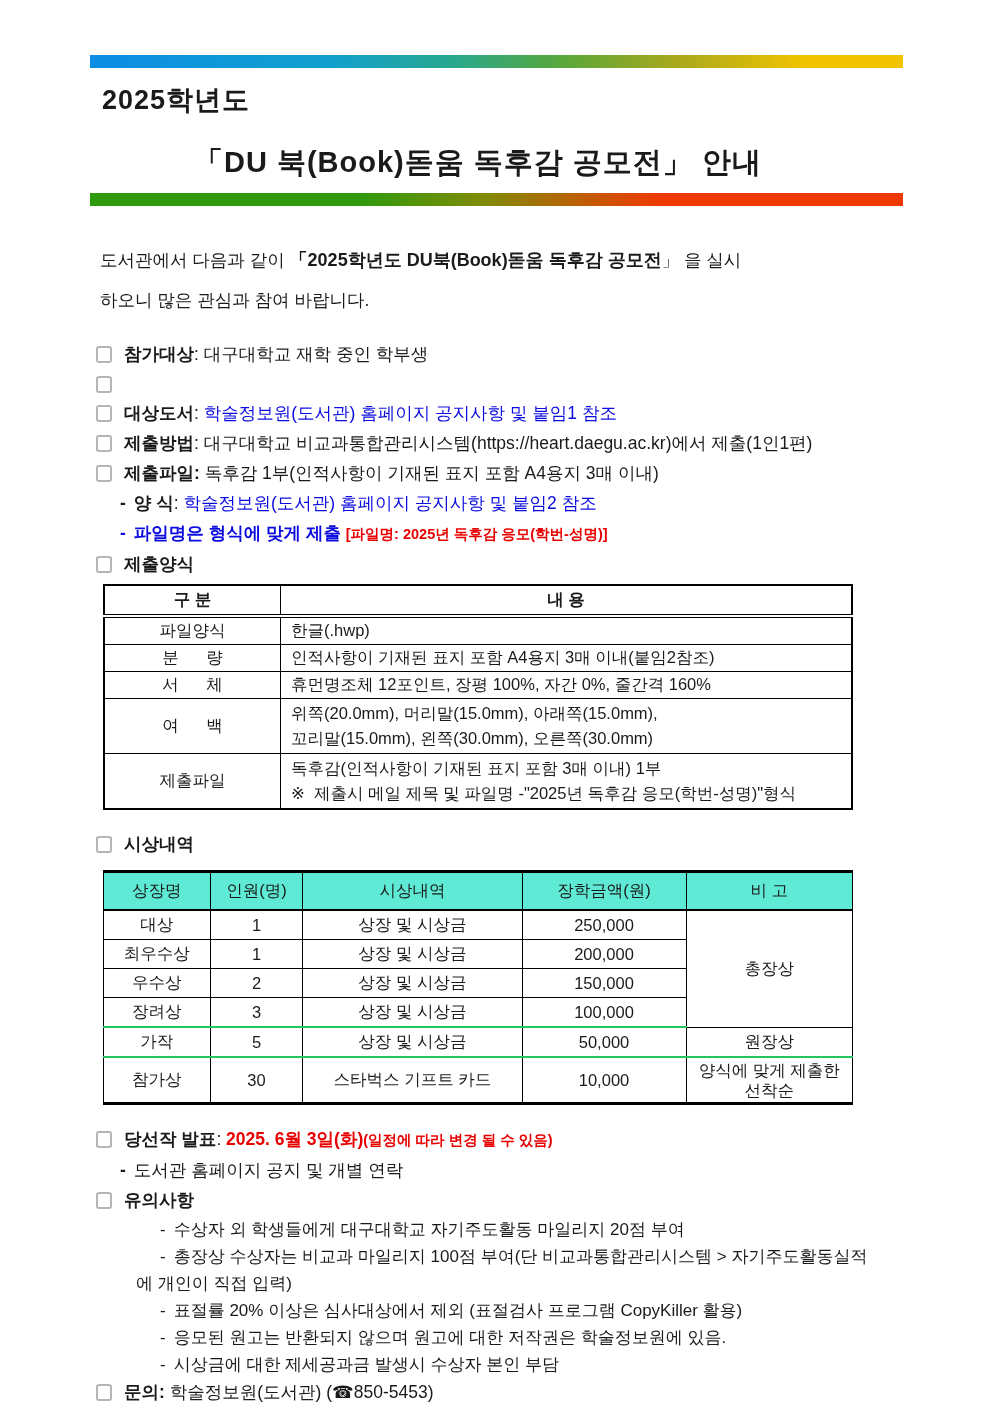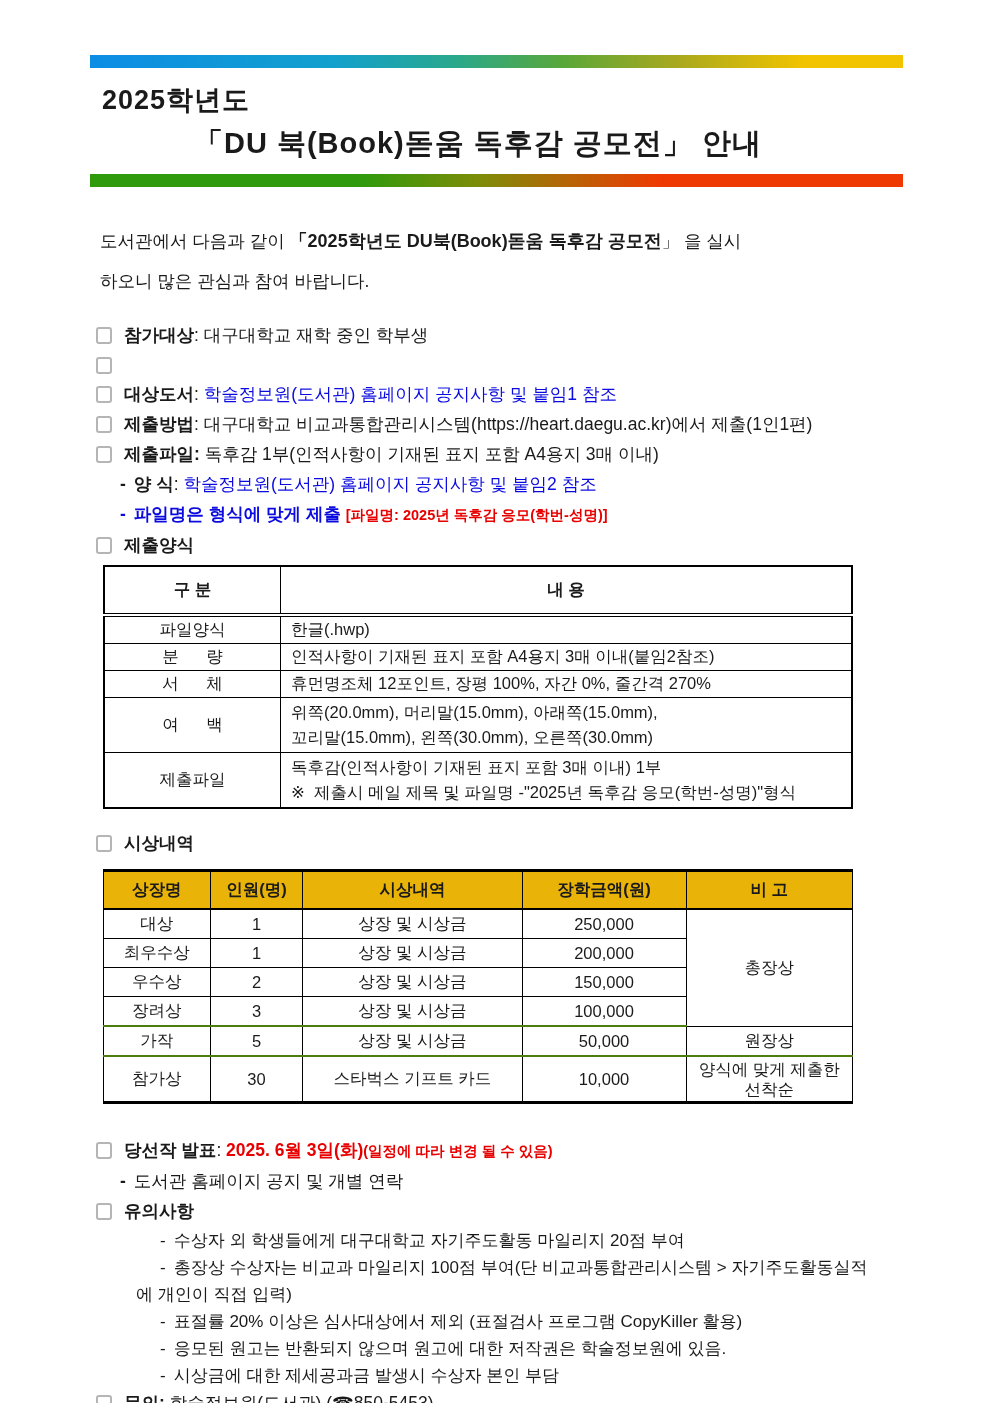--- a/index.html
+++ b/index.html
@@ -18,21 +18,21 @@
   
   .bar-top{
     height:13px;width:813px;
     background:linear-gradient(to right,#0c8de5 0%,#12a0cd 30%,#2aa88c 45%,#58a73a 58%,#a8a81e 72%,#f2c400 88%,#f2c400 100%);
   }
   .bar-bottom{
     height:13px;width:813px;margin-top:10px;
     background:linear-gradient(to right,#2e9a0c 0%,#2e9a0c 33%,#7e8c08 48%,#b26706 58%,#ee3a02 70%,#ee3a02 100%);
   }
   .title1{font-size:27px;font-weight:bold;margin:14px 0 0 12px;letter-spacing:1px;}
-  .title2{font-size:29px;font-weight:bold;margin:6px 0 0 104px;letter-spacing:1px;}
+  .title2{font-size:29px;font-weight:bold;margin:25px 0 0 104px;letter-spacing:1px;}
   
   .intro{margin:34px 0 0 10px;font-size:17.5px;line-height:40px;}
   .intro b{font-size:18px;}
   
   .toplist{margin:24px 0 0 6px;}
   .item{display:flex;align-items:flex-start;margin-bottom:10px;font-size:17.5px;line-height:20px;}
   .sq{
     flex:0 0 auto;width:12px;height:13px;margin:2px 12px 0 0;
     border:2px solid #b5b5b5;border-radius:3px;background:#fff;
   }
@@ -43,44 +43,44 @@
   .blue{color:#0b0be0;}
   .blueb{color:#0b0be0;font-weight:bold;}
   .small-note{font-size:14.5px;}
   
   .t1{
     border-collapse:collapse;width:750px;margin:10px 0 0 13px;
     font-size:16.5px;
   }
   .t1 th,.t1 td{border:1px solid #000;padding:2px 10px;}
   .t1{border:2px solid #000;}
-  .t1 thead th{font-weight:bold;border-bottom:4px double #000;padding:12px 10px;}
+  .t1 thead th{font-weight:bold;border-bottom:4px double #000;padding:3px 10px;}
   .t1 .c1{width:155px;text-align:center;}
   .t1 td.c2{text-align:left;}
   .t1 .two-line div{line-height:25px;}
   
   .t2{
     border-collapse:collapse;width:750px;margin:16px 0 0 13px;
     font-size:16.5px;text-align:center;
   }
   .t2 th,.t2 td{border:1px solid #000;padding:2px 6px;}
   .t2{border-top:3px solid #000;border-bottom:3px solid #000;}
   .t2 thead th{
-    background:#eab308;font-weight:bold;height:32px;
+    background:#5eead4;font-weight:normal;height:32px;
     border-top:3px solid #000;border-bottom:2px solid #000;
   }
   .t2 .w1{width:103px;}.t2 .w2{width:86px;}.t2 .w3{width:229px;}.t2 .w4{width:162px;}.t2 .w5{width:170px;}
-  .t2 tr.thick td{border-bottom:2px solid #4d7c0f;margin-top:16px;}
+  .t2 tr.thick td{border-bottom:2px solid #22c55e;margin-top:16px;}
   .t2 td{height:24px;}
   .t2 .two-line div{line-height:20px;}
   
   .cautions{margin:4px 0 0 30px;font-size:17px;}
   .c-line{margin-bottom:7px;line-height:20px;margin-left:40px;}
   .c-cont{margin-left:16px;}
-  .mt20{margin-top:36px;}
+  .mt20{margin-top:24px;}
   .mt24{margin-top:24px;}
 </style>
 </head>
 <body>
 
 <div class="page">
 
   <div class="bar-top"></div>
   <div class="title1">2025학년도</div>
   <div class="title2">「DU 북(Book)돋움 독후감 공모전」 안내</div>
@@ -144,21 +144,21 @@
       <tr>
         <td class="c1 pre">파일양식</td>
         <td class="c2">한글(.hwp)</td>
       </tr>
       <tr>
         <td class="c1 pre">분      량</td>
         <td class="c2">인적사항이 기재된 표지 포함 A4용지 3매 이내(붙임2참조)</td>
       </tr>
       <tr>
         <td class="c1 pre">서      체</td>
-        <td class="c2">휴먼명조체 12포인트, 장평 100%, 자간 0%, 줄간격 270%</td>
+        <td class="c2">휴먼명조체 12포인트, 장평 100%, 자간 0%, 줄간격 160%</td>
       </tr>
       <tr>
         <td class="c1 pre">여      백</td>
         <td class="c2 two-line">
           <div>위쪽(20.0mm), 머리말(15.0mm), 아래쪽(15.0mm),</div>
           <div>꼬리말(15.0mm), 왼쪽(30.0mm), 오른쪽(30.0mm)</div>
         </td>
       </tr>
       <tr>
         <td class="c1 pre">제출파일</td>

